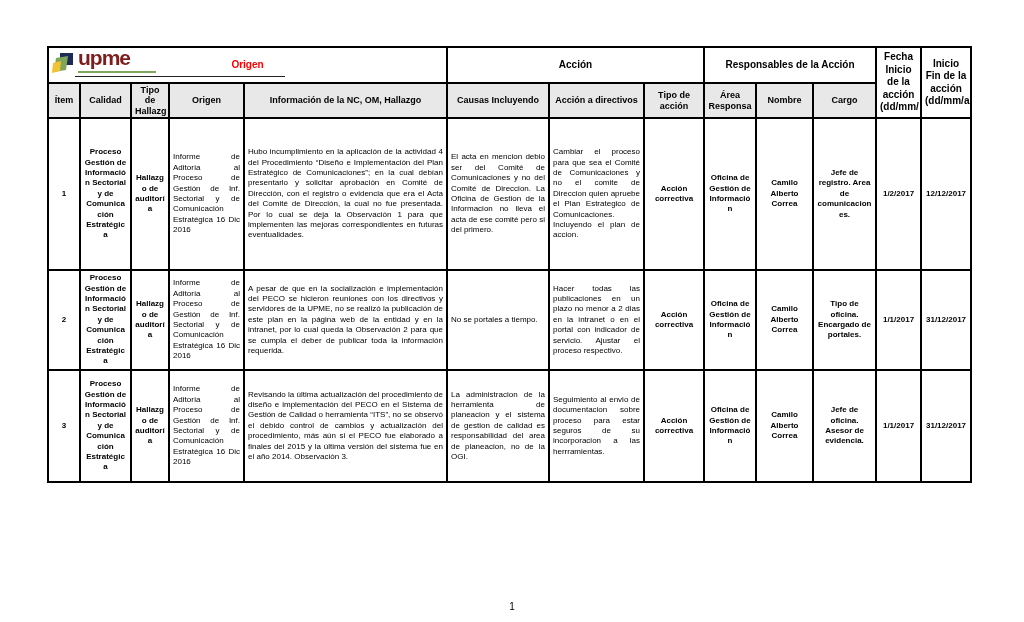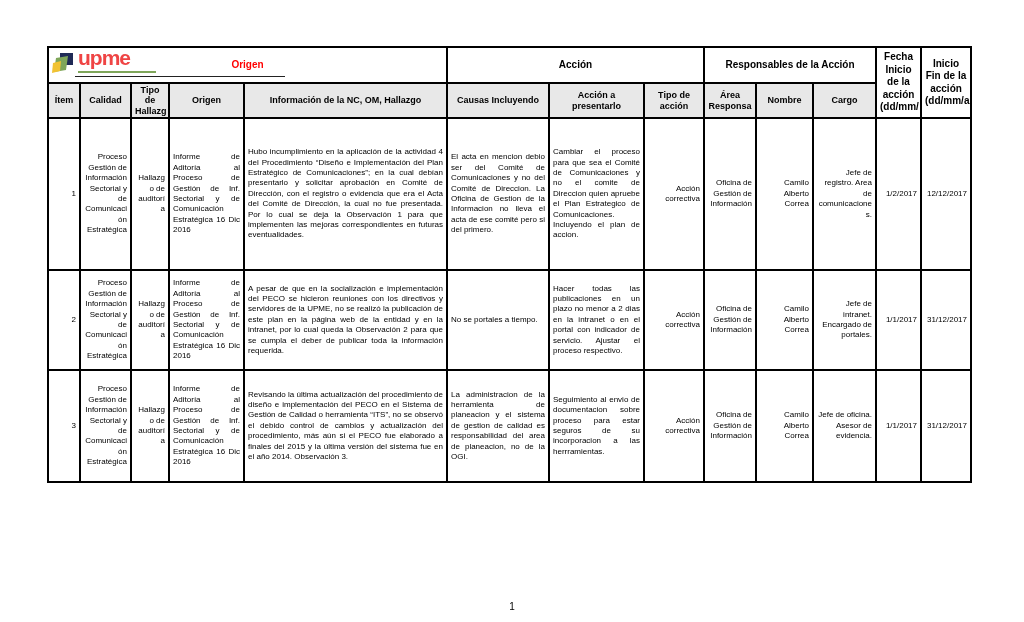--- a/index.html
+++ b/index.html
@@ -9,32 +9,32 @@
   }
   .sheet{position:absolute;left:47px;top:46px;}
   table{border-collapse:collapse;table-layout:fixed;width:923px;}
   th,td{border:2px solid #000;padding:1px 3px;overflow:hidden;vertical-align:middle;}
   thead th{background:#e8e8e8;font-size:9px;font-weight:bold;text-align:center;line-height:1.15;}
   thead tr.group-row th{background:#ffffff;font-size:10px;}
   thead th.fecha-col{background:#ffffff;font-size:9px;line-height:1.25;}
   th.group-origen{position:relative;}
   .origen-label{color:#ff0000;font-size:10px;font-weight:bold;}
   tbody td{font-size:8px;line-height:1.3;overflow-wrap:break-word;}
-  td.c{text-align:right;}
+  td.c{text-align:center;font-weight:bold;}
   td.j{text-align:justify;}
   tbody tr:nth-child(1){height:152px;}
   tbody tr:nth-child(2){height:100px;}
   tbody tr:nth-child(3){height:112px;}
   thead tr.group-row{height:36px;}
   thead tr.cols-row{height:26px;}
   
   .logo{position:absolute;left:4px;top:3px;display:flex;align-items:flex-start;gap:3px;z-index:5;}
   .logo-icon{display:block;margin-top:2px;}
   .logo-text{display:flex;flex-direction:column;}
-  .wordmark{font-size:21px;font-weight:bold;color:#ef4444;line-height:0.9;letter-spacing:-1px;}
+  .wordmark{font-size:21px;font-weight:bold;color:#7f1d1d;line-height:0.9;letter-spacing:-1px;}
   .tagline-line{width:78px;height:2px;background:#7fa65a;margin-top:3px;}
   .logo-rule{position:absolute;left:28px;top:30px;width:210px;height:1px;background:#222;z-index:4;}
   .page-number{position:absolute;left:0;right:0;top:601px;text-align:center;font-size:10px;}
 </style>
 </head>
 <body>
 
 <div class="sheet">
 
   <div class="logo">
@@ -76,21 +76,21 @@
         <th rowspan="2" class="fecha-col">Fecha Inicio de la acción (dd/mm/</th>
         <th rowspan="2" class="fecha-col">Inicio Fin de la acción (dd/mm/a</th>
       </tr>
       <tr class="cols-row">
         <th>Ítem</th>
         <th>Calidad</th>
         <th>Tipo de Hallazg</th>
         <th>Origen</th>
         <th>Información de la NC, OM, Hallazgo</th>
         <th>Causas Incluyendo</th>
-        <th>Acción a presentarlo</th>
+        <th>Acción a directivos</th>
         <th>Tipo de acción</th>
         <th>Área Responsa</th>
         <th>Nombre</th>
         <th>Cargo</th>
       </tr>
     </thead>
     <tbody id="table-body">
         <tr>
           <td class="c">1</td>
           <td class="c">Proceso Gestión de Información Sectorial y de Comunicación Estratégica</td>
@@ -110,21 +110,21 @@
           <td class="c">2</td>
           <td class="c">Proceso Gestión de Información Sectorial y de Comunicación Estratégica</td>
           <td class="c">Hallazgo de auditoría</td>
           <td class="j">Informe de Aditoría al Proceso de Gestión de Inf. Sectorial y de Comunicación Estratégica 16 Dic 2016</td>
           <td class="j">A pesar de que en la socialización e implementación del PECO se hicieron reuniones con los directivos y servidores de la UPME, no se realizó la publicación de este plan en la página web de la entidad y en la intranet, por lo cual queda la Observación 2 para que se cumpla el deber de publicar toda la información requerida.</td>
           <td class="j">No se portales a tiempo.</td>
           <td class="j">Hacer todas las publicaciones en un plazo no menor a 2 dias en la intranet o en el portal con indicador de servicio. Ajustar el proceso respectivo.</td>
           <td class="c">Acción correctiva</td>
           <td class="c">Oficina de Gestión de Información</td>
           <td class="c">Camilo Alberto Correa</td>
-          <td class="c">Jefe de intranet. Encargado de portales.</td>
+          <td class="c">Tipo de oficina. Encargado de portales.</td>
           <td class="c">1/1/2017</td>
           <td class="c">31/12/2017</td>
         </tr>
         <tr>
           <td class="c">3</td>
           <td class="c">Proceso Gestión de Información Sectorial y de Comunicación Estratégica</td>
           <td class="c">Hallazgo de auditoría</td>
           <td class="j">Informe de Aditoría al Proceso de Gestión de Inf. Sectorial y de Comunicación Estratégica 16 Dic 2016</td>
           <td class="j">Revisando la última actualización del procedimiento de diseño e implementación del PECO en el Sistema de Gestión de Calidad o herramienta “ITS”, no se observó el debido control de cambios y actualización del procedimiento, más aún si el PECO fue elaborado a finales del 2015 y la última versión del sistema fue en el año 2014. Observación 3.</td>
           <td class="j">La administracion de la herramienta de planeacion y el sistema de gestion de calidad es responsabilidad del area de planeacion, no de la OGI.</td>

